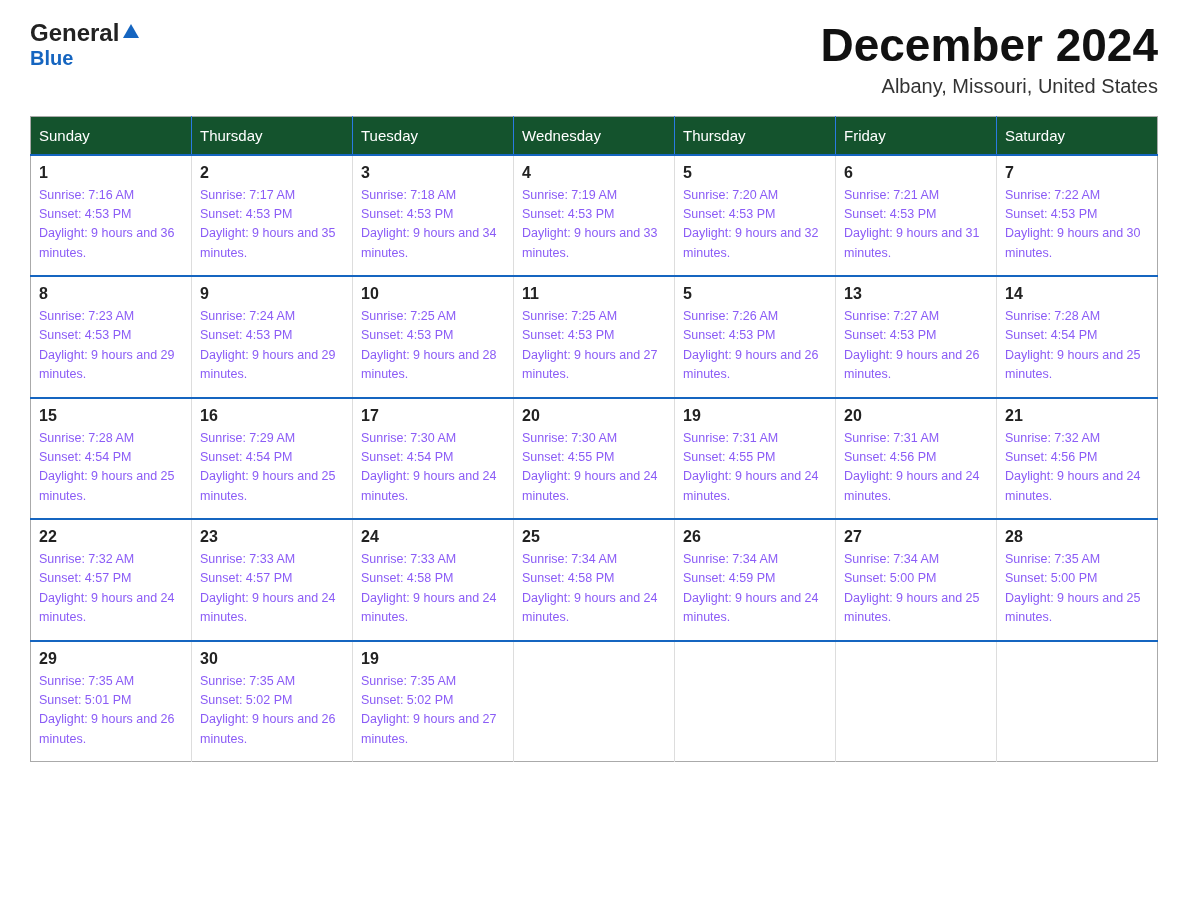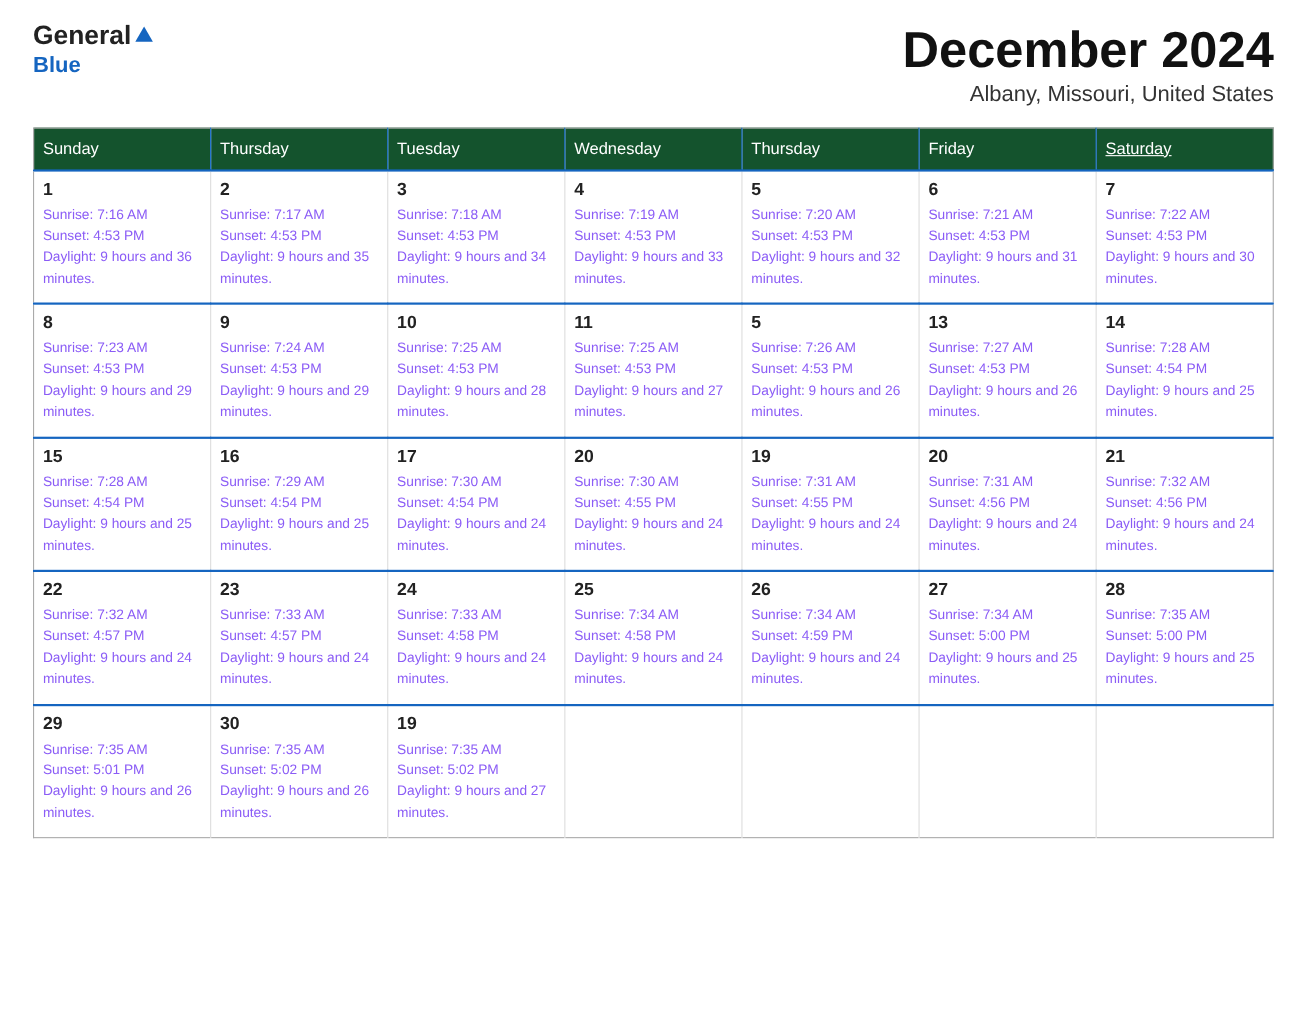--- a/index.html
+++ b/index.html
@@ -55,21 +55,20 @@
     }
     thead th {
       padding: 10px 8px;
       font-size: 15px;
       font-weight: normal;
       text-align: left;
       border-right: 1px solid #2a7ae2;
     }
     thead th:last-child {
       border-right: none;
-      text-decoration: underline;
     }
     tbody tr {
       border-top: 2px solid #1565c0;
     }
     tbody td {
       vertical-align: top;
       padding: 8px 8px 12px 8px;
       font-size: 13px;
       border-right: 1px solid #ddd;
       min-height: 90px;

